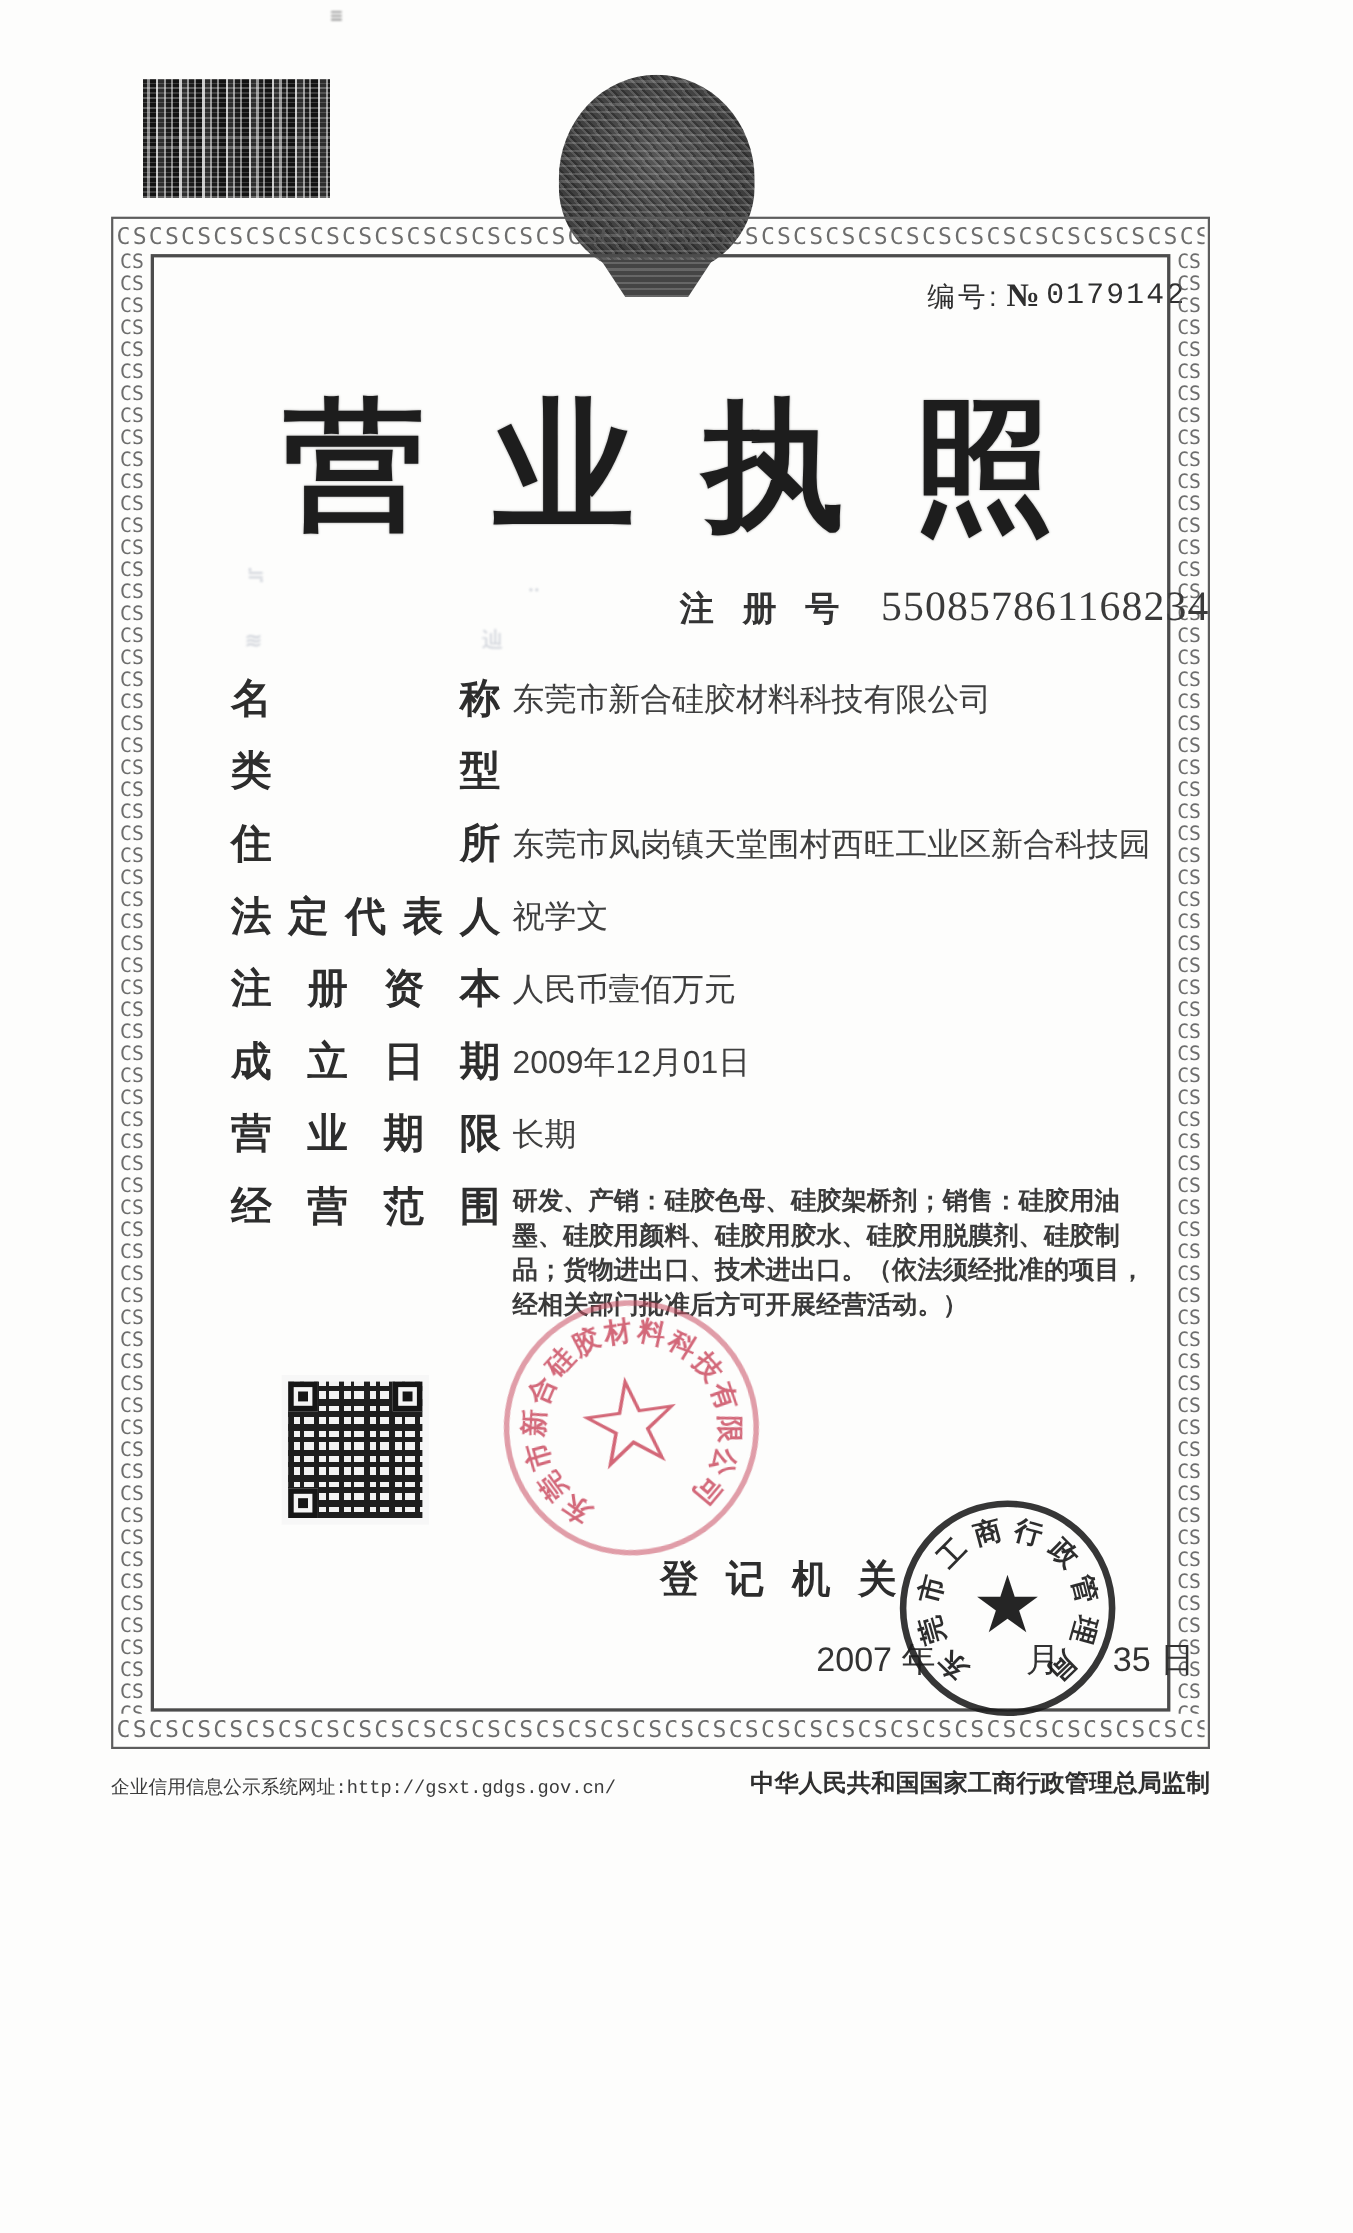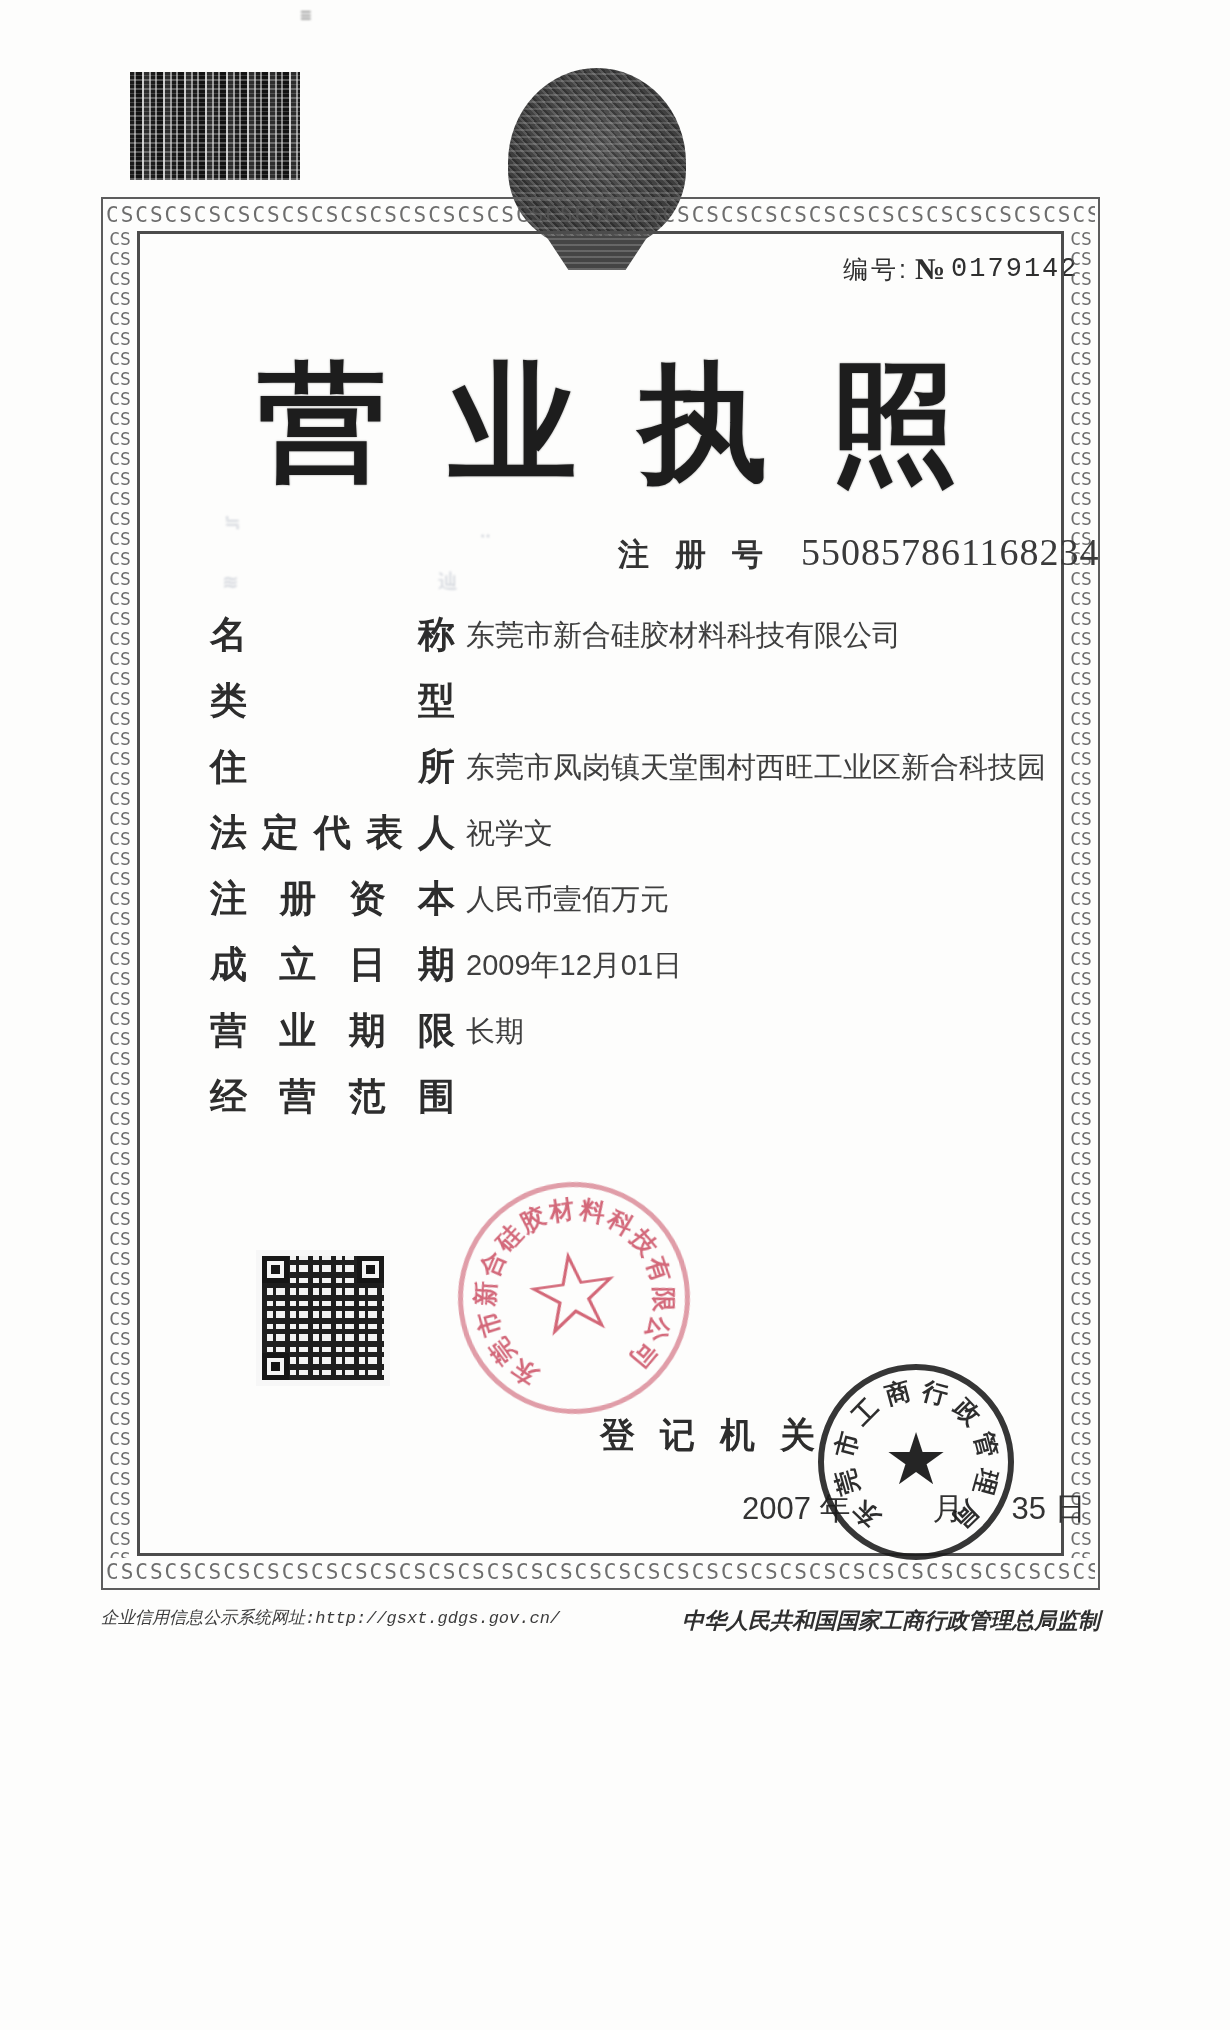--- a/index.html
+++ b/index.html
@@ -78,21 +78,21 @@
   .registrar-seal .arc-text { position:absolute; inset:0; font-size:25px; color:rgba(22,22,22,.9); }
   .registrar-seal .star { font-size:72px; color:rgba(18,18,18,.92); }
 
   
   .registrar-label { position:absolute; left:600px; top:1412px; width:215px; display:flex; justify-content:space-between;
     font-size:35px; font-weight:bold; color:#2d2d2d; }
   .issue-date { position:absolute; left:742px; top:1488px; display:flex; align-items:baseline; font-size:31px; color:#333; }
   .issue-date .y { } .issue-date .m { margin-left:82px; } .issue-date .d { margin-left:48px; }
 
   
-  .footer { position:absolute; left:101px; top:1606px; width:999px; display:flex; justify-content:space-between; align-items:flex-start;font-style:italic; }
+  .footer { position:absolute; left:101px; top:1606px; width:999px; display:flex; justify-content:space-between; align-items:flex-end; }
   .footer-left { font-family:"Liberation Mono", monospace; font-size:17px; color:#3c3c3c; }
   .footer-right { font-size:22px; font-weight:bold; color:#2f2f2f; }
 
   
   .smudge { position:absolute; color:#8a93a6; opacity:.45; filter:blur(1px); font-size:20px; }
 </style>
 </head>
 <body>
 
 <div class="page">
@@ -190,20 +190,21 @@
         </span>
       <span class="field-value">长期</span>
     </div>
     <div class="field-row scope">
       <span class="field-label spread">
           <span>经</span>
           <span>营</span>
           <span>范</span>
           <span>围</span>
         </span>
+      <span class="field-value">研发、产销：硅胶色母、硅胶架桥剂；销售：硅胶用油墨、硅胶用颜料、硅胶用胶水、硅胶用脱膜剂、硅胶制品；货物进出口、技术进出口。（依法须经批准的项目，经相关部门批准后方可开展经营活动。）</span>
     </div>
   </div>
 
   <div class="qr">
     <div class="modules">
       <div class="finder tl"></div>
       <div class="finder tr"></div>
       <div class="finder bl"></div>
     </div>
   </div>

